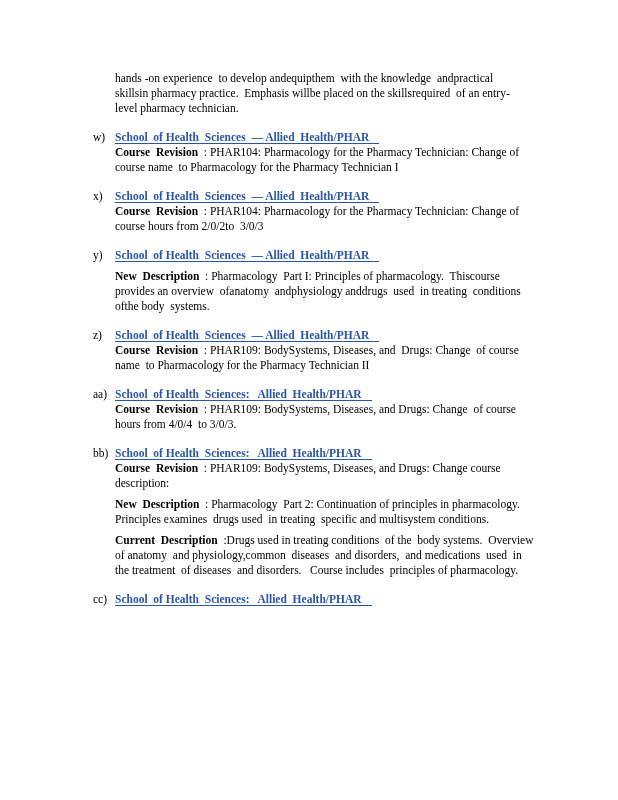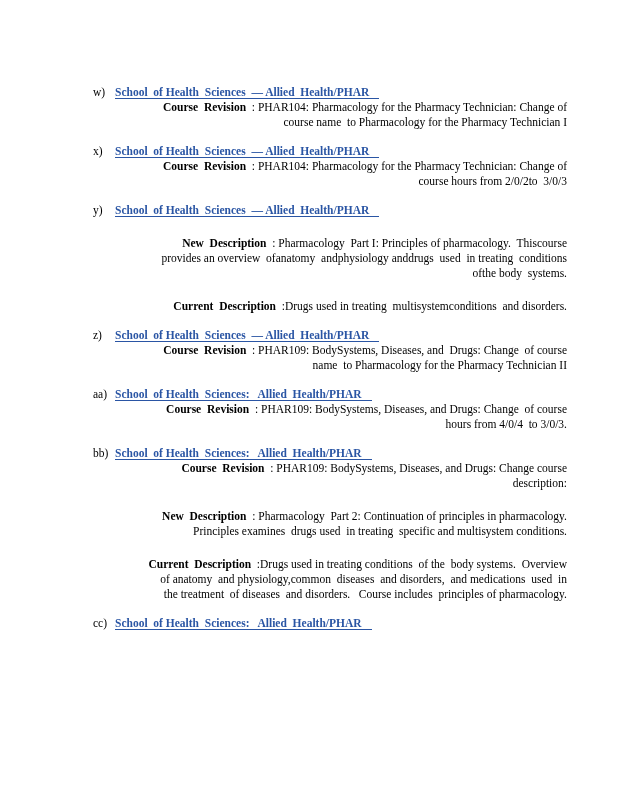--- a/index.html
+++ b/index.html
@@ -44,34 +44,36 @@
     color: #2a55a4;
     font-weight: bold;
     text-decoration: none;
     border-bottom: 1px solid #2a55a4;
     padding-right: 10px;
     white-space: pre;
     cursor: pointer;
   }
   .block {
     white-space: pre-wrap;
-    text-align: right;
   }
   .block .lbl {
     font-weight: bold;
   }
   .spaced {
-    margin-top: 18px;
+    margin-top: 6px;
   }
 </style>
 </head>
 <body>
 
 <div class="page">
 
+  <div class="intro">hands -on experience  to develop andequipthem  with the knowledge  andpractical
+skillsin pharmacy practice.  Emphasis willbe placed on the skillsrequired  of an entry-
+level pharmacy technician.</div>
 
   <div class="item">
     <span class="marker">w)</span>
     <div class="link-line"><a class="link">School  of Health  Sciences  — Allied  Health/PHAR</a></div>
     <div class="block"><span class="lbl">Course  Revision</span><span>  : </span><span>PHAR104: Pharmacology for the Pharmacy Technician: Change of
 course name  to Pharmacology for the Pharmacy Technician I</span></div>
   </div>
 
   <div class="item">
     <span class="marker">x)</span>
@@ -79,21 +81,20 @@
     <div class="block"><span class="lbl">Course  Revision</span><span>  : </span><span>PHAR104: Pharmacology for the Pharmacy Technician: Change of
 course hours from 2/0/2to  3/0/3</span></div>
   </div>
 
   <div class="item">
     <span class="marker">y)</span>
     <div class="link-line"><a class="link">School  of Health  Sciences  — Allied  Health/PHAR</a></div>
     <div class="block spaced"><span class="lbl">New  Description</span><span>  : </span><span>Pharmacology  Part I: Principles of pharmacology.  Thiscourse
 provides an overview  ofanatomy  andphysiology anddrugs  used  in treating  conditions
 ofthe body  systems.</span></div>
-    <div class="block spaced"><span class="lbl">Current  Description</span><span>  :</span><span>Drugs used in treating  multisystemconditions  and disorders.</span></div>
   </div>
 
   <div class="item">
     <span class="marker">z)</span>
     <div class="link-line"><a class="link">School  of Health  Sciences  — Allied  Health/PHAR</a></div>
     <div class="block"><span class="lbl">Course  Revision</span><span>  : </span><span>PHAR109: BodySystems, Diseases, and  Drugs: Change  of course
 name  to Pharmacology for the Pharmacy Technician II</span></div>
   </div>
 
   <div class="item">

